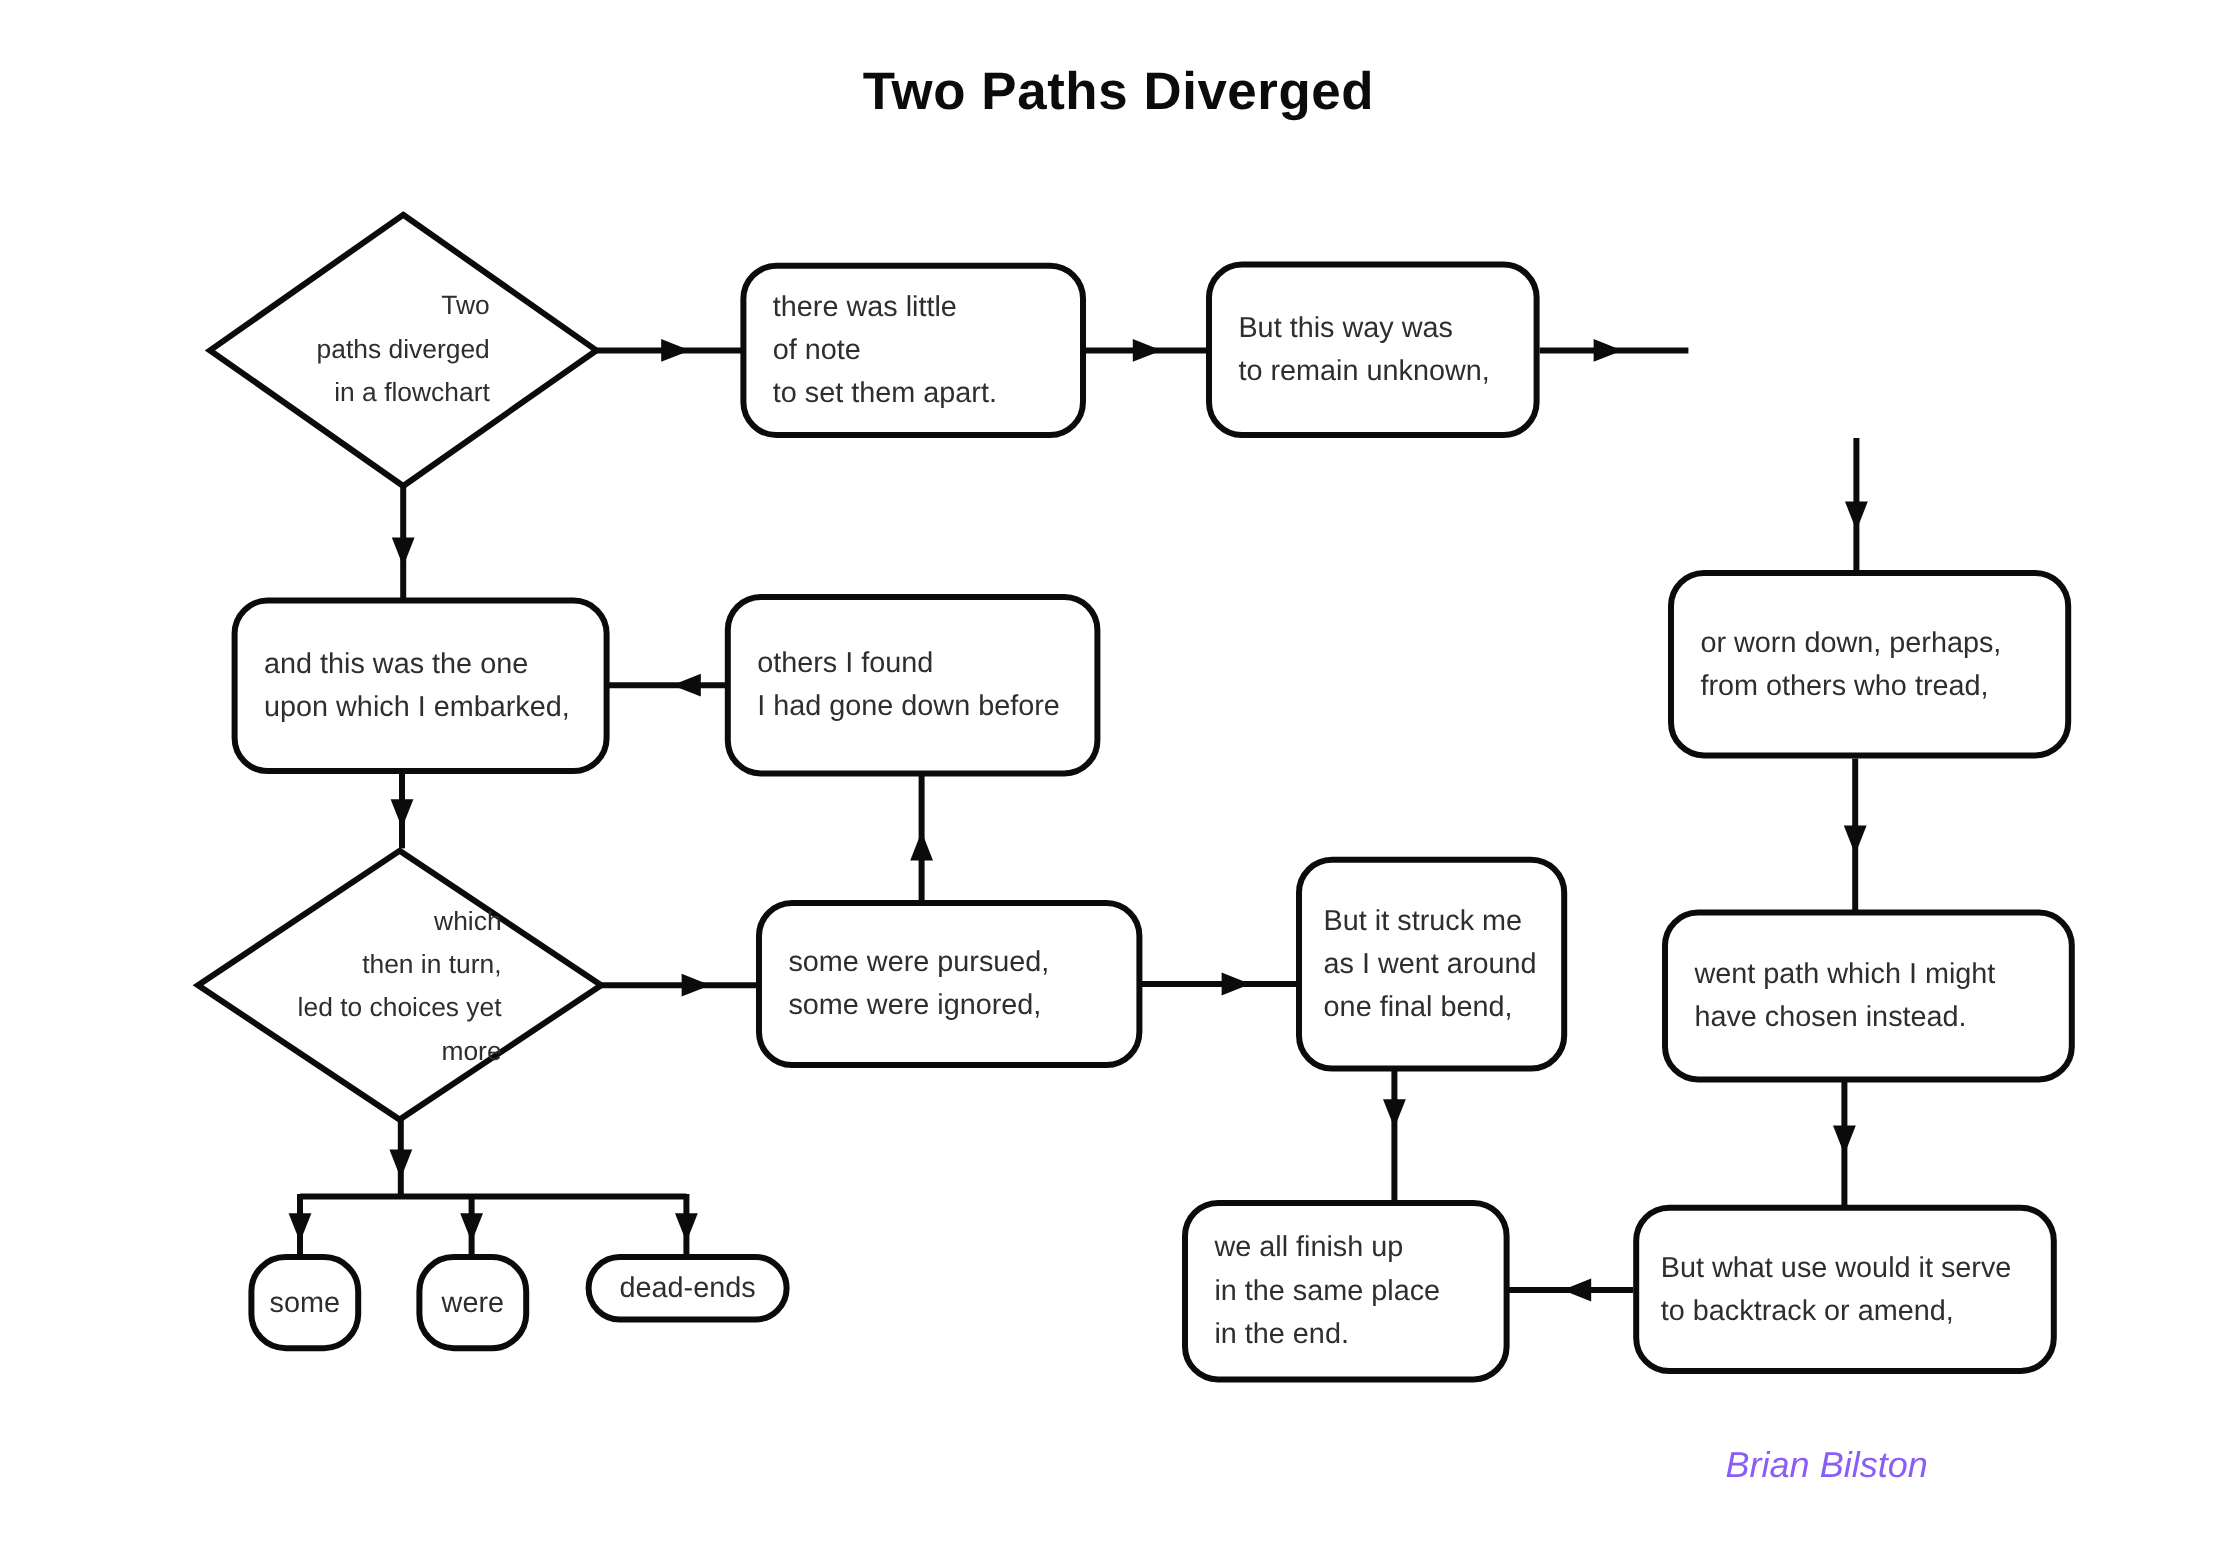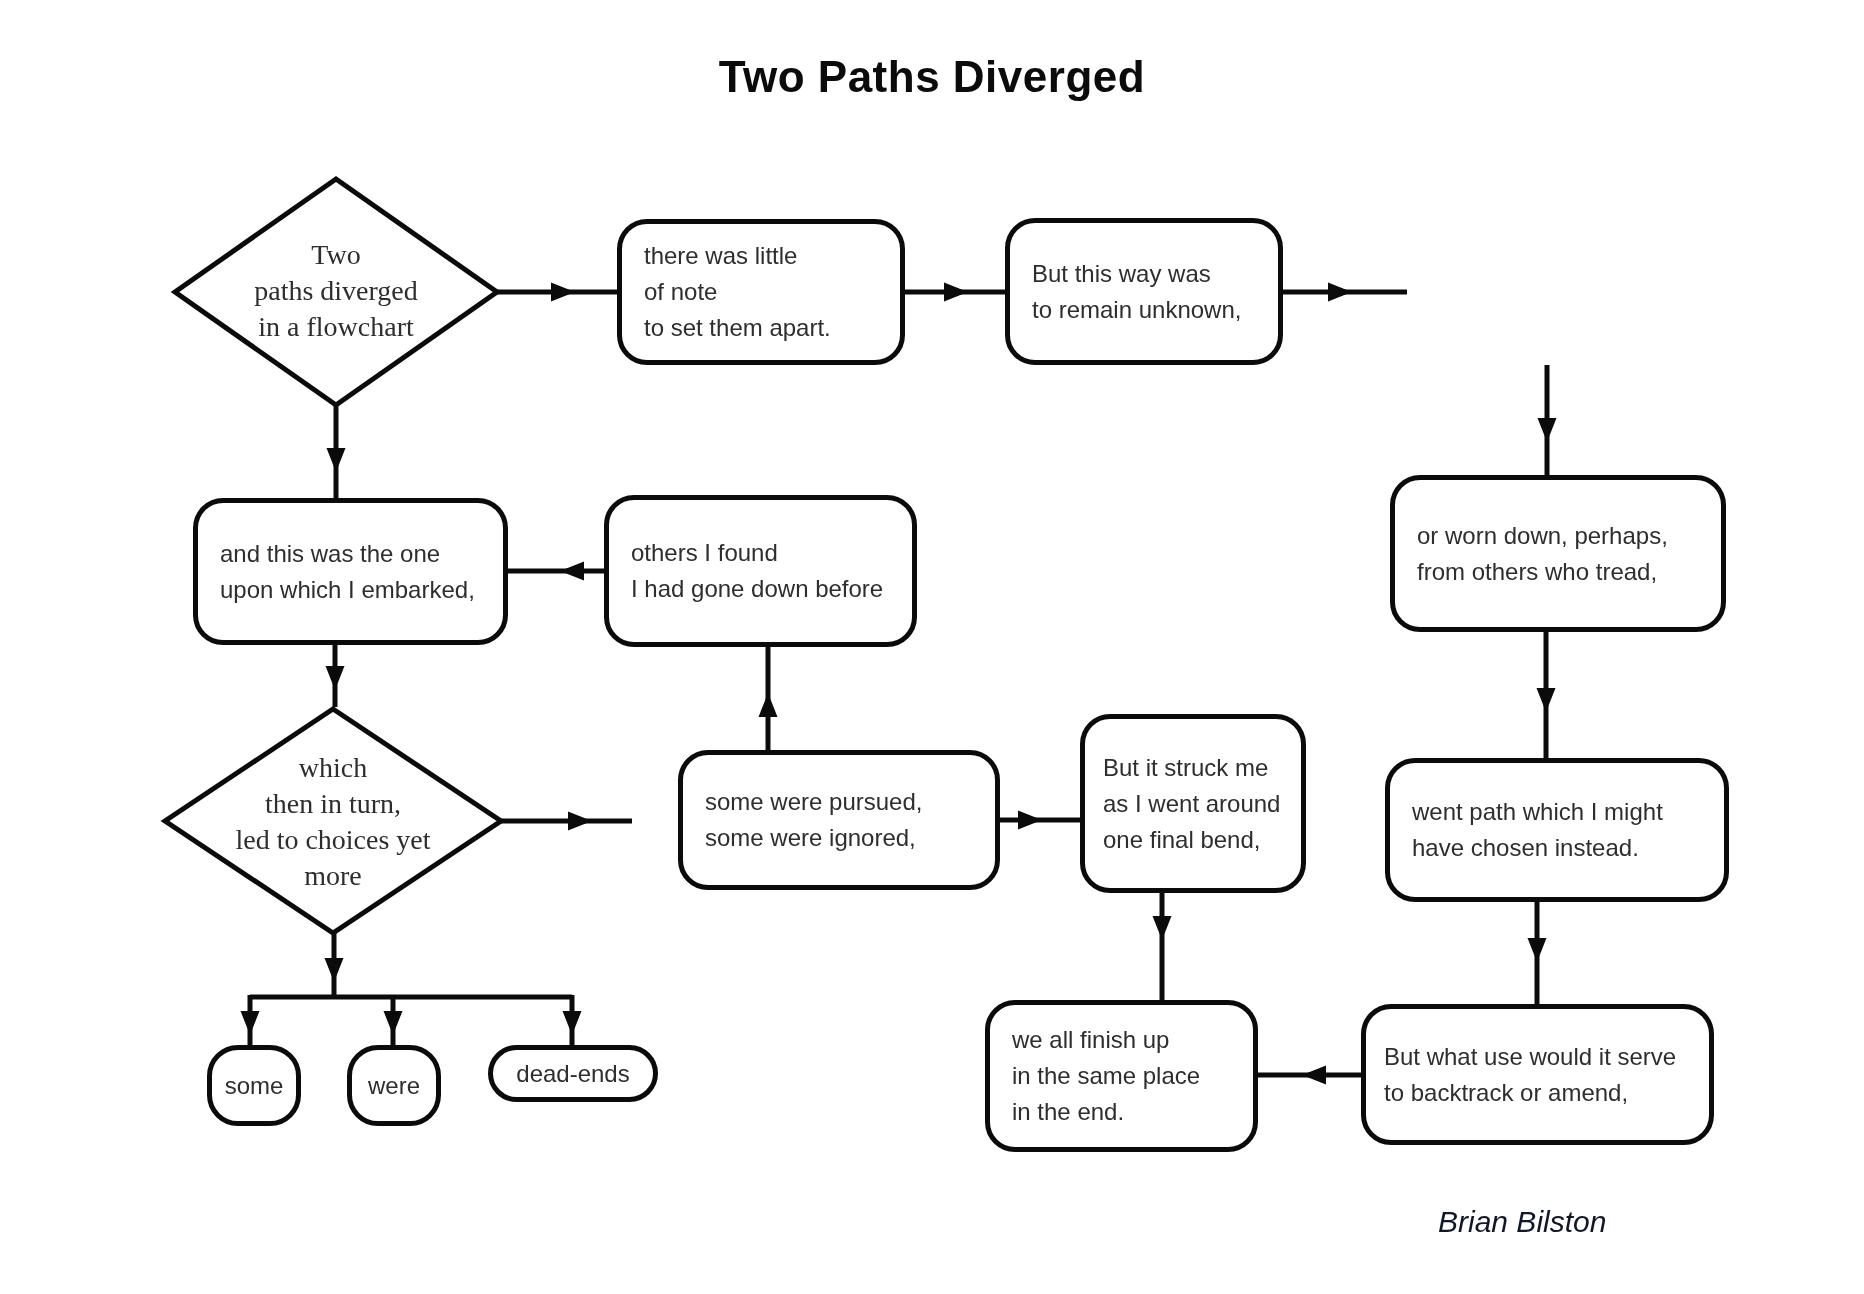--- a/index.html
+++ b/index.html
@@ -48,35 +48,34 @@
     text-align: left;
     padding: 0;
     border-radius: 31px;
   }
   .node.tight { padding: 0 18px; }
   .diamond-label {
     position: absolute;
     display: flex;
     align-items: center;
     justify-content: center;
-    text-align: center;
-    font-size: 28px;
+    text-align: right;
+    font-size: 22px;
     line-height: 36px;
     color: #2e2e2e;
     white-space: pre;
     z-index: 1;
-    font-family: Liberation Serif, serif;
   }
   .attribution {
     position: absolute;
     left: 1438px;
     top: 1205px;
     font-size: 30px;
     font-style: italic;
-    color: #0f172a;
+    color: #8b5cf6;
   }
 </style>
 </head>
 <body>
 
 <div class="canvas">
 
   <h1 class="title">Two Paths Diverged</h1>
 
   <svg class="lines" viewBox="0 0 1864 1294" xmlns="http://www.w3.org/2000/svg">
@@ -142,21 +141,21 @@
 I had gone down before</div>
 
   <div class="node" style="left:1390px; top:475px; width:336px; height:157px;">or worn down, perhaps,
 from others who tread,</div>
 
   <div class="diamond-label" style="left:193px; top:749px; width:280px; height:146px;">which
 then in turn,
 led to choices yet
 more</div>
 
-  <div class="node" style="left:630px; top:750px; width:322px; height:140px;margin-left:48px;">some were pursued,
+  <div class="node" style="left:630px; top:750px; width:322px; height:140px;">some were pursued,
 some were ignored,</div>
 
   <div class="node tight" style="left:1080px; top:714px; width:226px; height:179px;">But it struck me
 as I went around
 one final bend,</div>
 
   <div class="node" style="left:1385px; top:758px; width:344px; height:144px;">went path which I might
 have chosen instead.</div>
 
   <div class="node center" style="left:207px; top:1045px; width:94px; height:81px;">some</div>

